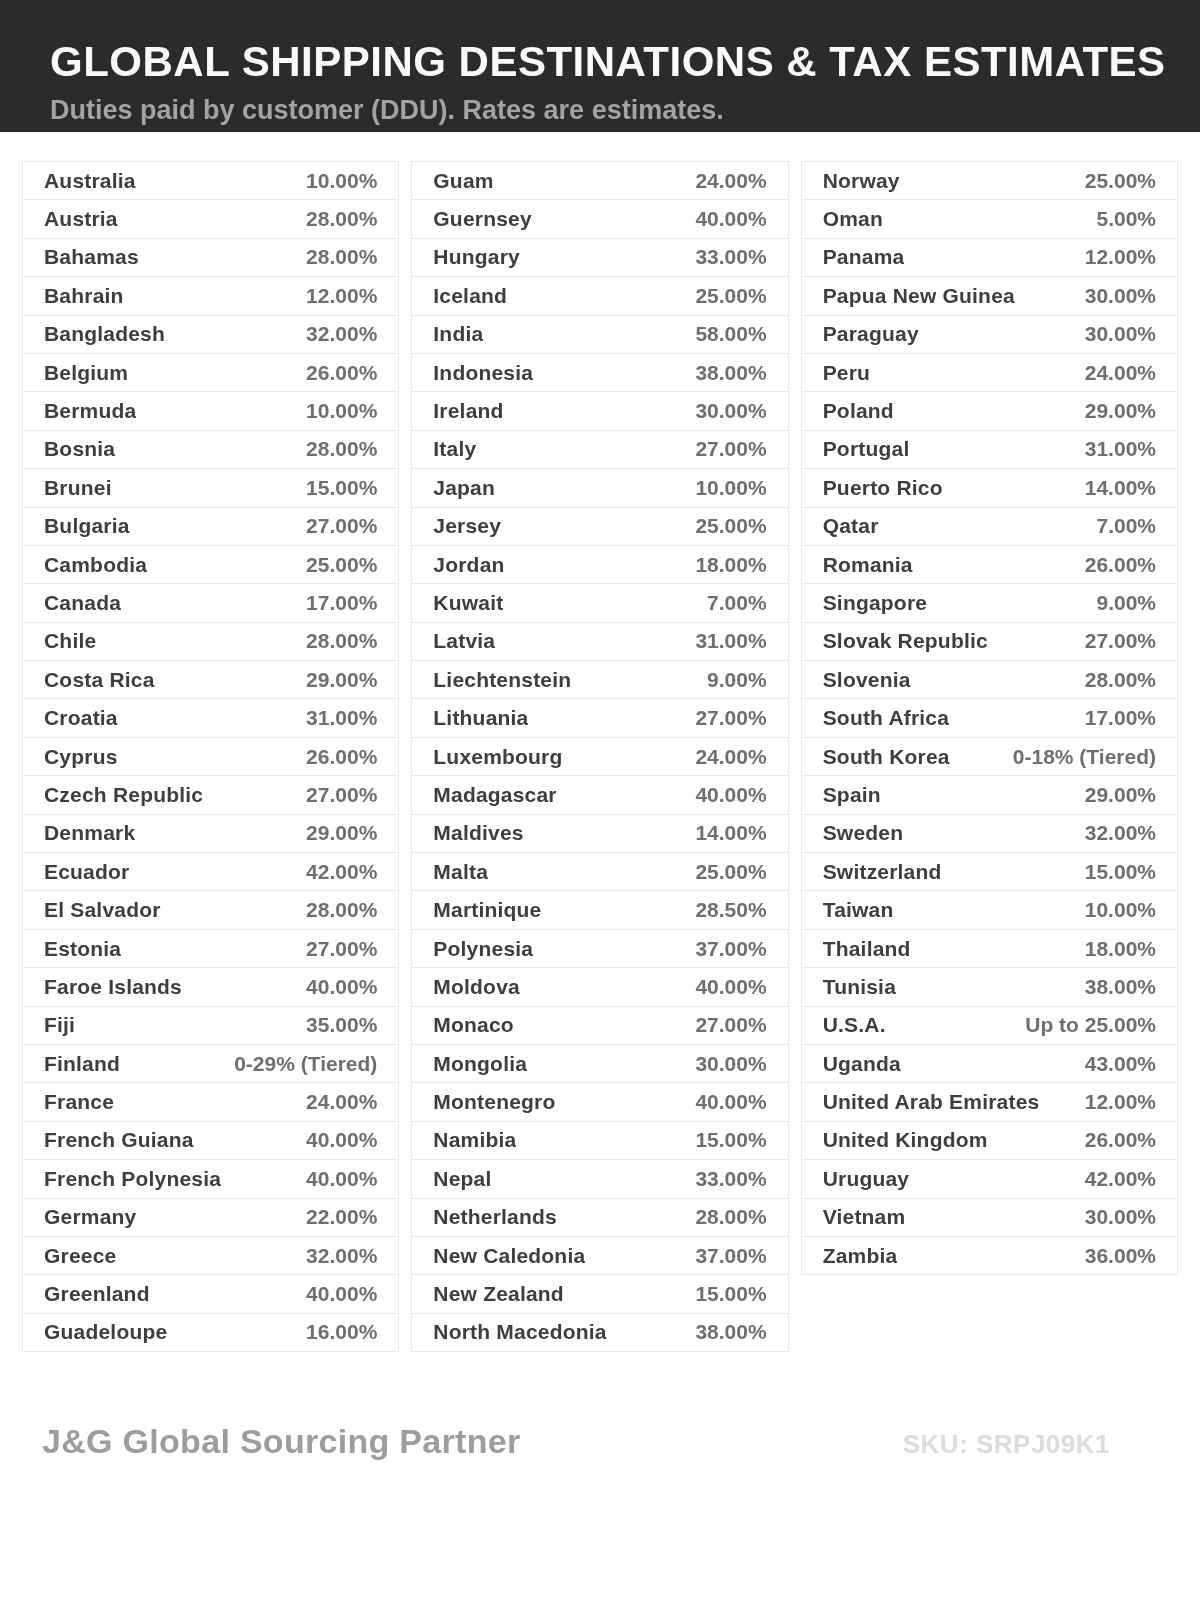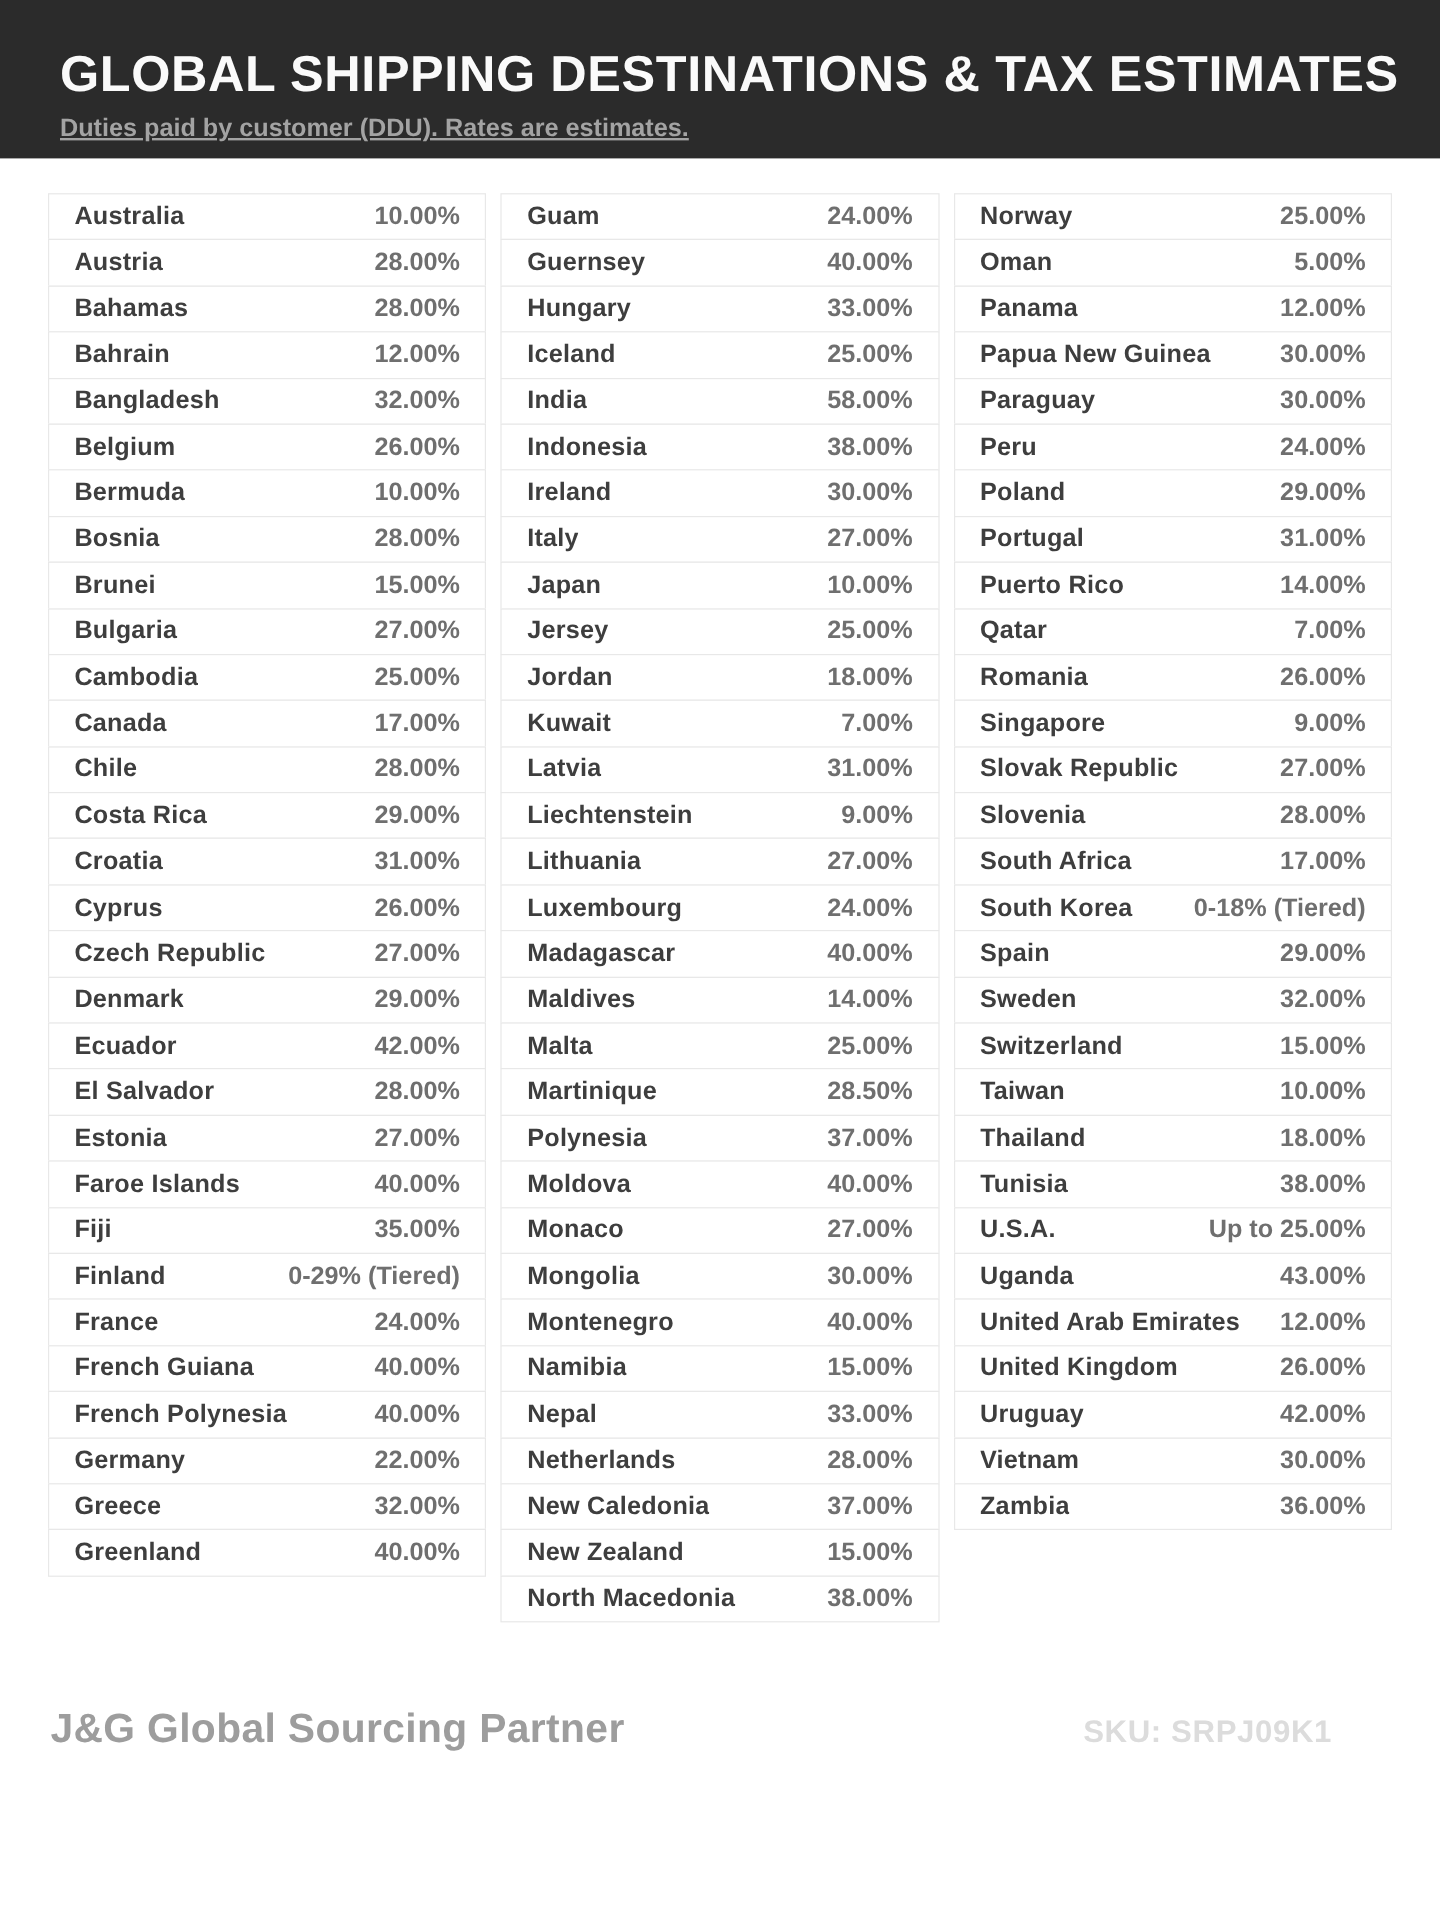--- a/index.html
+++ b/index.html
@@ -29,27 +29,26 @@
   .header h1 {
     color: var(--title-color, #fafafa);
     font-size: 42px;
     font-weight: 700;
     letter-spacing: 0.5px;
     white-space: nowrap;
   }
   .header p {
     margin-top: 9px;
     color: var(--subtitle-color, #a3a3a3);
-    font-size: 21px;
-    font-weight: 700;
-    text-decoration: underline;
+    font-size: 27px;
+    font-weight: 700;
   }
   .table-area {
     margin-top: 30px;
-    padding: 0 40px;
+    padding: 0 22px;
     display: grid;
     grid-template-columns: repeat(3, 1fr);
     column-gap: 12px;
     align-items: start;
   }
   .col { display: block; }
   .row {
     height: 39.4px;
     border: 1px solid var(--row-border, #e8e8e8);
     margin-top: -1px;
@@ -218,20 +217,24 @@
         <span class="rate">22.00%</span>
       </div>
       <div class="row">
         <span class="country">Greece</span>
         <span class="rate">32.00%</span>
       </div>
       <div class="row">
         <span class="country">Greenland</span>
         <span class="rate">40.00%</span>
       </div>
+      <div class="row">
+        <span class="country">Guadeloupe</span>
+        <span class="rate">16.00%</span>
+      </div>
     </div>
   <div class="col">
       <div class="row">
         <span class="country">Guam</span>
         <span class="rate">24.00%</span>
       </div>
       <div class="row">
         <span class="country">Guernsey</span>
         <span class="rate">40.00%</span>
       </div>

